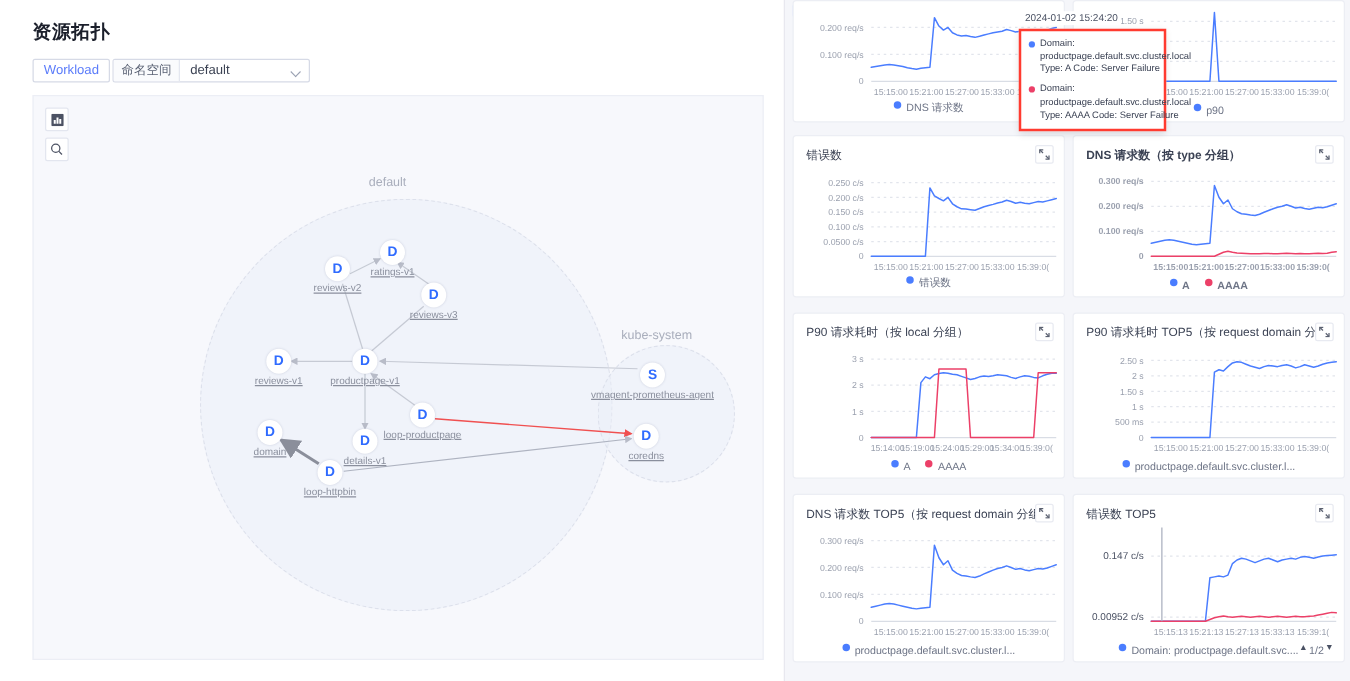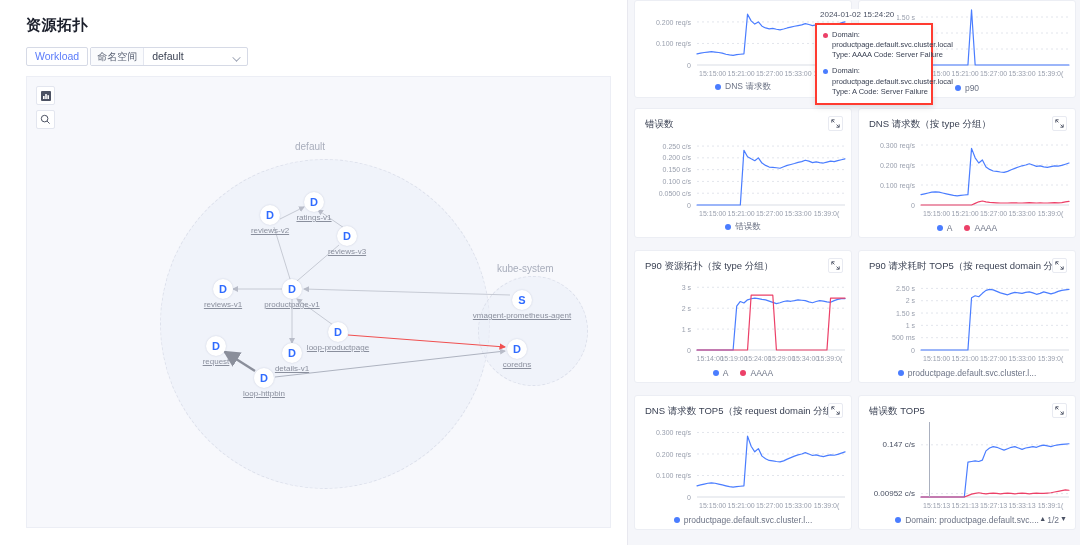--- a/index.html
+++ b/index.html
@@ -122,21 +122,21 @@
     position:absolute; right:8px; top:7px;
     width:15px; height:15px; border:1px solid #e8eaf1; border-radius:2px;
     background:#fff; display:flex; align-items:center; justify-content:center;
     cursor:pointer;
   }
   .legend {
     position:absolute; bottom:4px; left:0; right:0;
     display:flex; align-items:center; justify-content:center; gap:12px;
     font-size:8.5px; color:#6d7486;
   }
-  .legend .li { display:flex; align-items:center; gap:4px; }
+  .legend .li { display:flex; align-items:flex-start; gap:4px; }
   .dot { width:6px; height:6px; border-radius:50%; display:inline-block; }
 
   .pager {
     position:absolute; right:8px; bottom:4px;
     display:flex; gap:1px;
     font-size:8.5px; color:#6d7486; cursor:pointer;
   }
   .pager .tri-up, .pager .tri-dn { font-size:7px; color:#4a5163; }
 
   
@@ -262,21 +262,21 @@
         <div class="node" style="left:311px;top:255px;">
           <div class="disc">D</div>
           <div class="nlabel">loop-productpage</div>
         </div>
         <div class="node" style="left:265px;top:276px;">
           <div class="disc">D</div>
           <div class="nlabel">details-v1</div>
         </div>
         <div class="node" style="left:189px;top:269px;">
           <div class="disc">D</div>
-          <div class="nlabel">request</div>
+          <div class="nlabel">domain</div>
         </div>
         <div class="node" style="left:237px;top:301px;">
           <div class="disc">D</div>
           <div class="nlabel">loop-httpbin</div>
         </div>
         <div class="node" style="left:495px;top:223px;">
           <div class="disc">S</div>
           <div class="nlabel">vmagent-prometheus-agent</div>
         </div>
         <div class="node" style="left:490px;top:272px;">
@@ -377,21 +377,21 @@
             <text x="191.49999999999997" y="107" text-anchor="middle" class="axis-txt">15:39:0(</text>
             <path d="M62.00 96.00 L65.61 96.00 L69.22 96.00 L72.83 96.00 L76.44 96.00 L80.05 96.00 L83.66 96.00 L87.27 96.00 L90.88 96.00 L94.49 96.00 L98.10 96.00 L101.71 96.00 L105.32 96.00 L108.93 41.31 L112.54 47.68 L116.15 49.80 L119.76 51.69 L123.37 48.86 L126.98 54.04 L130.59 56.40 L134.20 58.05 L137.80 58.29 L141.41 58.76 L145.02 59.23 L148.63 57.81 L152.24 56.40 L155.85 55.46 L159.46 54.51 L163.07 53.34 L166.68 52.63 L170.29 51.21 L173.90 52.16 L177.51 53.57 L181.12 52.86 L184.73 53.57 L188.34 54.04 L191.95 53.10 L195.56 52.16 L199.17 52.63 L202.78 51.69 L206.39 50.74 L210.00 49.80 " fill="none" stroke="#4a7dff" stroke-width="1.2" stroke-linejoin="round" stroke-linecap="round"></path>
           </svg>
           <div class="legend">
             <span class="li">
               <span class="dot" style="background: rgb(74, 125, 255);"></span>
               <span>错误数</span>
             </span>
           </div>
         </div>
-        <div class="card" style="left: 224px; top: 96px; width: 218px; height: 130px;">
+        <div class="card" style="left: 224px; top: 96px; width: 218px; height: 130px; font-weight: bold;">
           <div class="card-title">DNS 请求数（按 type 分组）</div>
           <div class="expand-btn">
             <svg width="9" height="9" viewBox="0 0 9 9">
               <path d="M3.6 0.8 L0.8 0.8 L0.8 3.6" fill="none" stroke="#5a6070" stroke-width="1"></path>
               <path d="M5.4 8.2 L8.2 8.2 L8.2 5.4" fill="none" stroke="#5a6070" stroke-width="1"></path>
               <line x1="0.9" y1="0.9" x2="3.4" y2="3.4" stroke="#5a6070" stroke-width="1"></line>
               <line x1="8.1" y1="8.1" x2="5.6" y2="5.6" stroke="#5a6070" stroke-width="1"></line>
             </svg>
           </div>
           <svg width="218" height="116" style="position: absolute; left: 0px; top: 0px;">
@@ -416,21 +416,21 @@
               <span class="dot" style="background: rgb(74, 125, 255);"></span>
               <span>A</span>
             </span>
             <span class="li">
               <span class="dot" style="background: rgb(236, 64, 104);"></span>
               <span>AAAA</span>
             </span>
           </div>
         </div>
         <div class="card" style="left: 0px; top: 238px; width: 218px; height: 133px;">
-          <div class="card-title">P90 资源拓扑（按 type 分组）</div>
+          <div class="card-title">P90 请求耗时（按 local 分组）</div>
           <div class="expand-btn">
             <svg width="9" height="9" viewBox="0 0 9 9">
               <path d="M3.6 0.8 L0.8 0.8 L0.8 3.6" fill="none" stroke="#5a6070" stroke-width="1"></path>
               <path d="M5.4 8.2 L8.2 8.2 L8.2 5.4" fill="none" stroke="#5a6070" stroke-width="1"></path>
               <line x1="0.9" y1="0.9" x2="3.4" y2="3.4" stroke="#5a6070" stroke-width="1"></line>
               <line x1="8.1" y1="8.1" x2="5.6" y2="5.6" stroke="#5a6070" stroke-width="1"></line>
             </svg>
           </div>
           <svg width="218" height="119" style="position: absolute; left: 0px; top: 0px;">
             <text x="56" y="101.6" text-anchor="end" class="axis-txt">0</text>
@@ -566,22 +566,22 @@
             <span class="tri-up">▲</span>
             <span>1/2</span>
             <span class="tri-dn">▼</span>
           </div>
         </div>
       </div>
 
     <div class="tooltip" style="left:187px; top:23px;">
       <div class="tt-time">2024-01-02 15:24:20</div>
       <div class="tt-row">
+        <span class="tt-dot" style="background:#4a7dff"></span>
+        <span class="tt-text">Domain: productpage.default.svc.cluster.local Type: A Code: Server Failure</span>
+      </div>
+      <div class="tt-row">
         <span class="tt-dot" style="background:#ec4068"></span>
         <span class="tt-text">Domain: productpage.default.svc.cluster.local Type: AAAA Code: Server Failure</span>
-      </div>
-      <div class="tt-row">
-        <span class="tt-dot" style="background:#4a7dff"></span>
-        <span class="tt-text">Domain: productpage.default.svc.cluster.local Type: A Code: Server Failure</span>
       </div>
     </div>
   </div>
 </div>
 
 </body></html>

